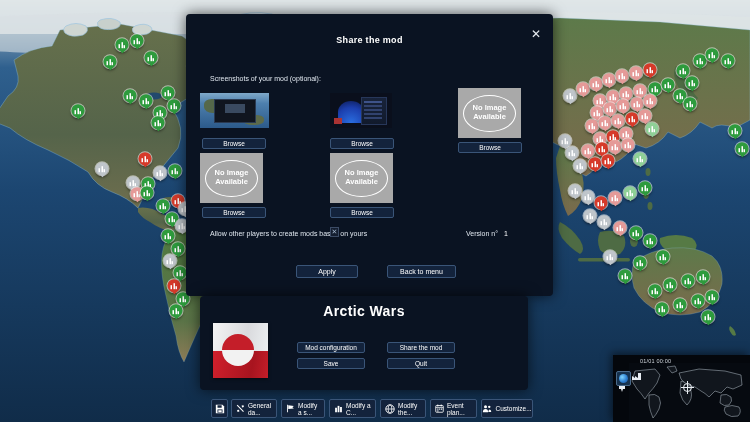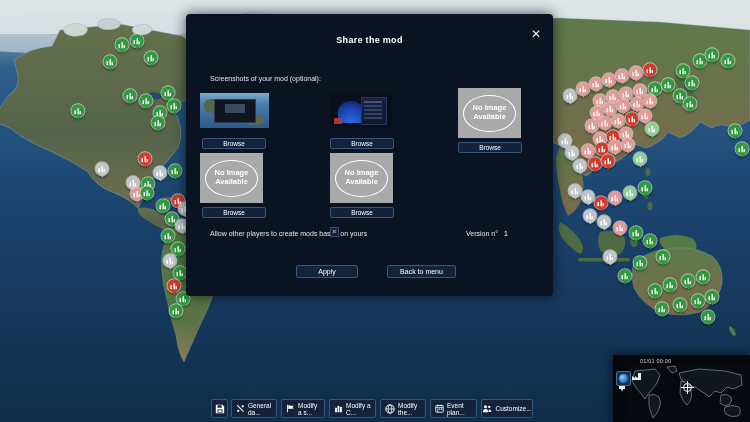--- a/index.html
+++ b/index.html
@@ -343,20 +343,43 @@
     <div class="version-value">1</div>
 
     <div class="gbtn apply-btn">
       <span>Apply</span>
     </div>
     <div class="gbtn back-btn">
       <span>Back to menu</span>
     </div>
   </div>
 
+  <div class="panel mod-panel">
+    <div class="mod-title">Arctic Wars</div>
+    <div class="flag">
+      <div class="top"></div>
+        <div class="bot"></div>
+      <div class="disc">
+          <div class="dt"></div>
+          <div class="db"></div>
+        </div>
+    </div>
+    <div class="gbtn mp-btn" style="left:97px;top:46px;">
+      <span>Mod configuration</span>
+    </div>
+    <div class="gbtn mp-btn" style="left:187px;top:46px;">
+      <span>Share the mod</span>
+    </div>
+    <div class="gbtn mp-btn" style="left:97px;top:62px;">
+      <span>Save</span>
+    </div>
+    <div class="gbtn mp-btn" style="left:187px;top:62px;">
+      <span>Quit</span>
+    </div>
+  </div>
 
   <div class="toolbar">
     <div class="gbtn tb-btn" style="left:211px;top:399px;width:17px;">
       <span class="ic">
         <svg width="10" height="10" viewBox="0 0 12 12">
             <path d="M1 1h8l2 2v8H1z" fill="#fff"></path>
             <rect x="3" y="1.5" width="5" height="3" fill="#13233c"></rect>
             <rect x="3" y="6.5" width="6" height="4" fill="#13233c"></rect>
             <rect x="4" y="7.5" width="4" height="2.5" fill="#fff"></rect>
           </svg>

